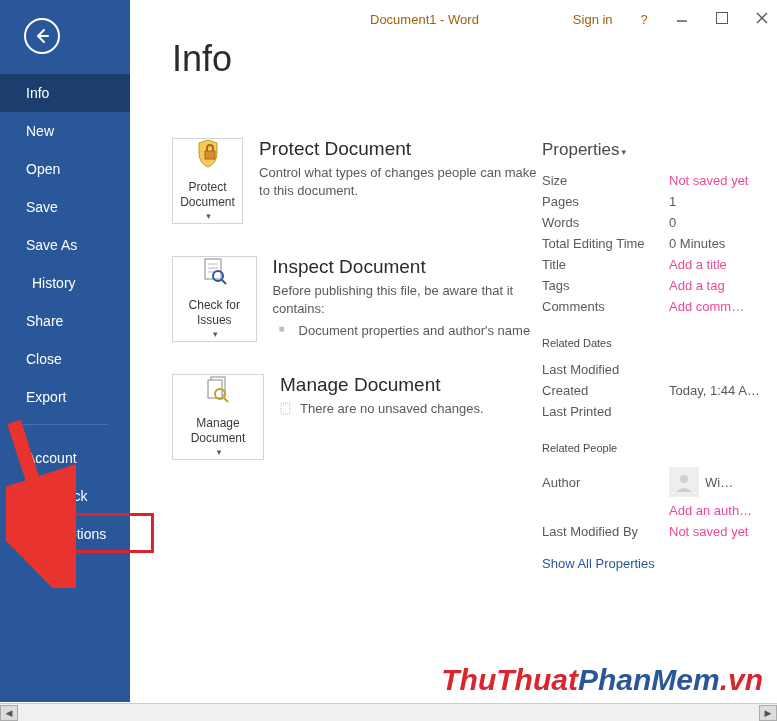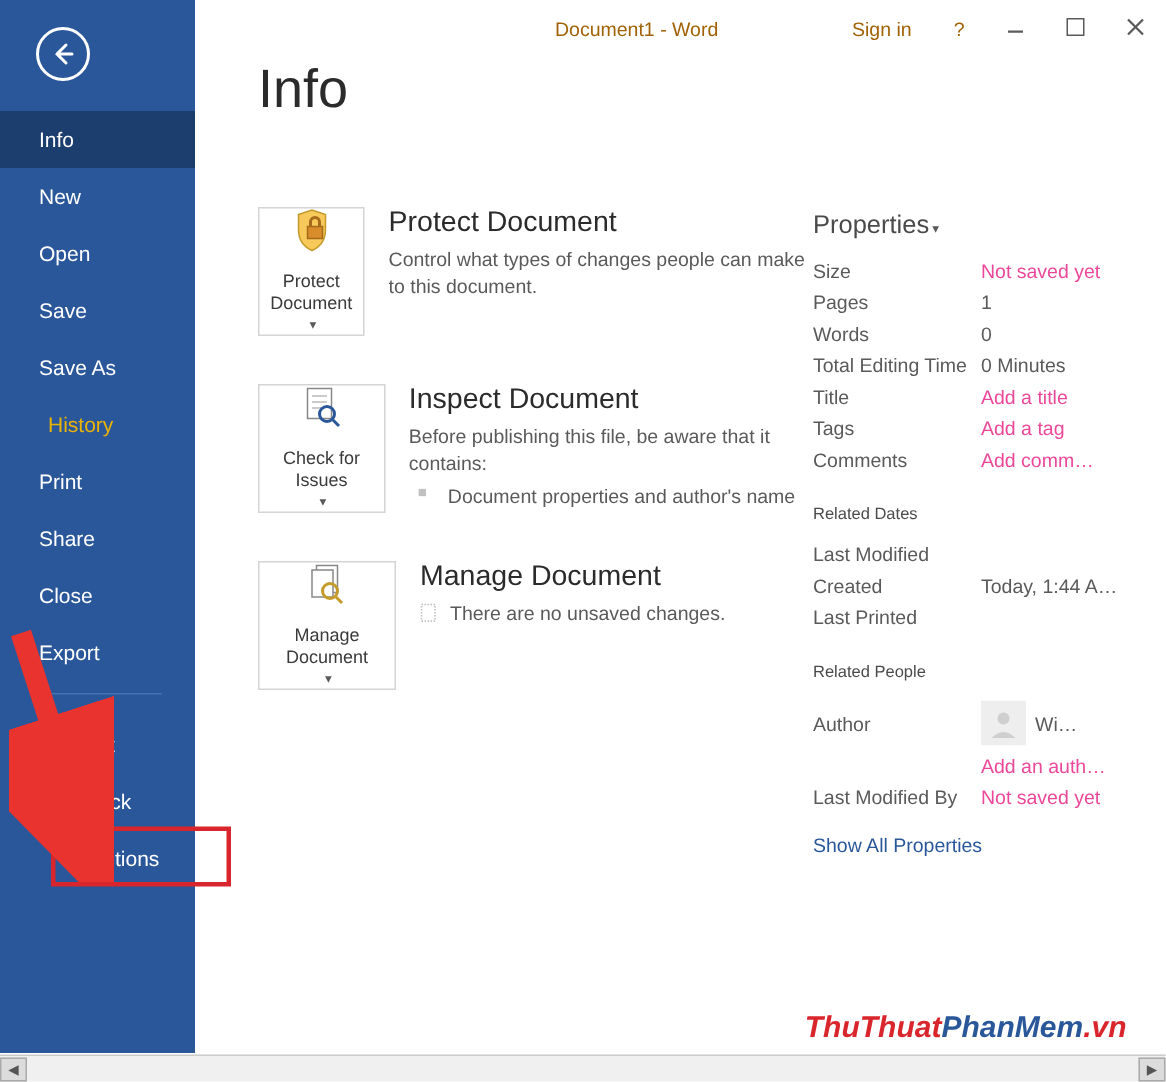--- a/index.html
+++ b/index.html
@@ -29,21 +29,21 @@
     margin-bottom: 20px;
     cursor: pointer;
   }
   .nav-item {
     padding: 11px 26px;
     font-size: 14px;
     color: #fff;
     cursor: pointer;
   }
   .nav-item.active { background: #1c3e6e; }
-  .nav-item.dim { color: #eab308; padding-left: 32px; }
+  .nav-item.dim { color: #ffffff; padding-left: 32px; }
   .nav-divider { border-top: 1px solid #4472b2; margin: 8px 22px 14px 22px; }
   .nav-highlight {
     border: 3px solid #d9252c;
     position: absolute;
     left: 2px; width: 120px; height: 40px;
     pointer-events: none;
   }
   .arrow-annot {
     position: absolute;
     left: 6px; top: 418px;
@@ -97,29 +97,29 @@
   .section-body li { position: relative; padding-left: 20px; }
   .section-body li::before {
     content: "■"; color: #c0c0c0; position: absolute; left: 0; font-size: 10px;
   }
   .right-col { flex: 1; padding-right: 22px; font-size: 13px; color: #3a3a3a; }
   .prop-head {
     font-size: 17px; color: #4a4a4a;
     margin-bottom: 10px; margin-top: 2px;
   }
   .prop-head.sub { font-size: 11px; margin-top: 20px; }
-  .prop-row { display: flex; padding: 3px 0; align-items: center; }
+  .prop-row { display: flex; padding: 3px 0; align-items: center; gap: 15px; }
   .prop-row .k { flex: 0 0 112px; color: #5a5a5a; }
   .prop-row .v { flex: 1; color: #5a5a5a; white-space: nowrap; overflow: hidden; text-overflow: ellipsis; }
   .prop-row .v.placeholder { color: #ec4899; }
   .link { color: #2a579a; cursor: pointer; margin-top: 14px; display: inline-block; }
   .avatar { width: 30px; height: 30px; background: #eee; display: inline-flex; align-items:center; justify-content:center; margin-right:6px; }
   .watermark {
-    position: absolute; right: 26px; bottom: 24px;
-    font-size: 20px; font-weight: 700; font-style: italic;
+    position: absolute; right: 14px; bottom: 24px;
+    font-size: 30px; font-weight: 700; font-style: italic;
   }
   .watermark .red { color: #d9252c; }
   .watermark .blue { color: #2a579a; }
   .scrollbar-h {
     position: absolute; bottom: 0; left: 0; width: 777px; height: 18px;
     background: #f0f0f0; border-top: 1px solid #ccc;
     display: flex; align-items: center; justify-content: space-between;
   }
   .sb-btn { width: 18px; height: 16px; background: #dcdcdc; border: 1px solid #aaa; display:flex; align-items:center; justify-content:center; font-size:9px; color:#555;}
   .caret { font-size: 9px; color:#5a5a5a; margin-left:2px;}
@@ -134,21 +134,20 @@
       <svg width="18" height="18" viewBox="0 0 18 18">
         <path d="M11 3 L5 9 L11 15 M5 9 H15" stroke="#fff" stroke-width="2" fill="none" stroke-linecap="round"></path>
       </svg>
     </div>
     <div class="nav-item active">Info</div>
     <div class="nav-item">New</div>
     <div class="nav-item">Open</div>
     <div class="nav-item">Save</div>
     <div class="nav-item">Save As</div>
     <div class="nav-item dim">History</div>
-    <div class="nav-item">Print</div>
     <div class="nav-item">Share</div>
     <div class="nav-item">Close</div>
     <div class="nav-item">Export</div>
     <div class="nav-divider"></div>
     <div class="nav-item">Account</div>
     <div class="nav-item">Feedback</div>
     <div style="position:relative;margin-left:32px;">
       <div class="nav-item">Options</div>
       <div class="nav-highlight" style="top:-2px;"></div>
     </div>

